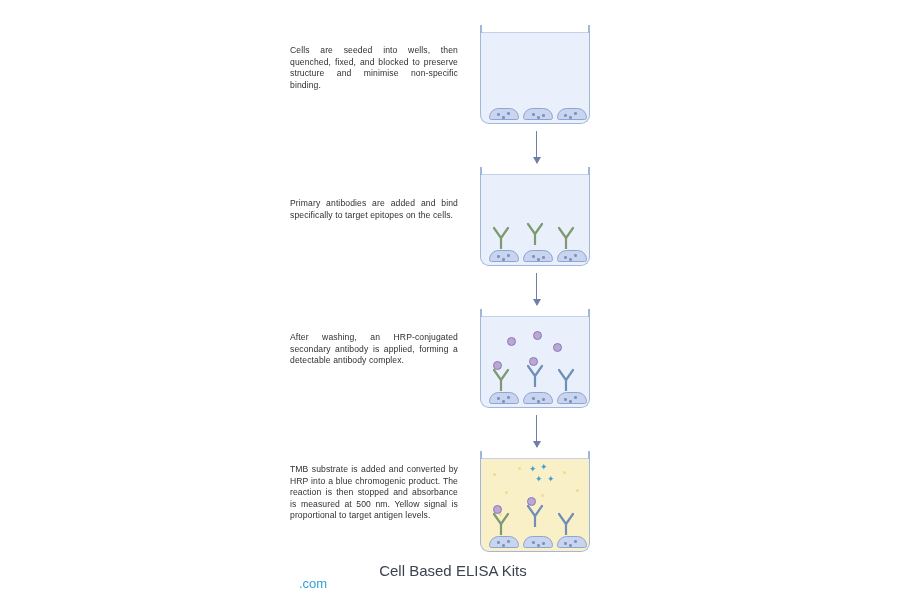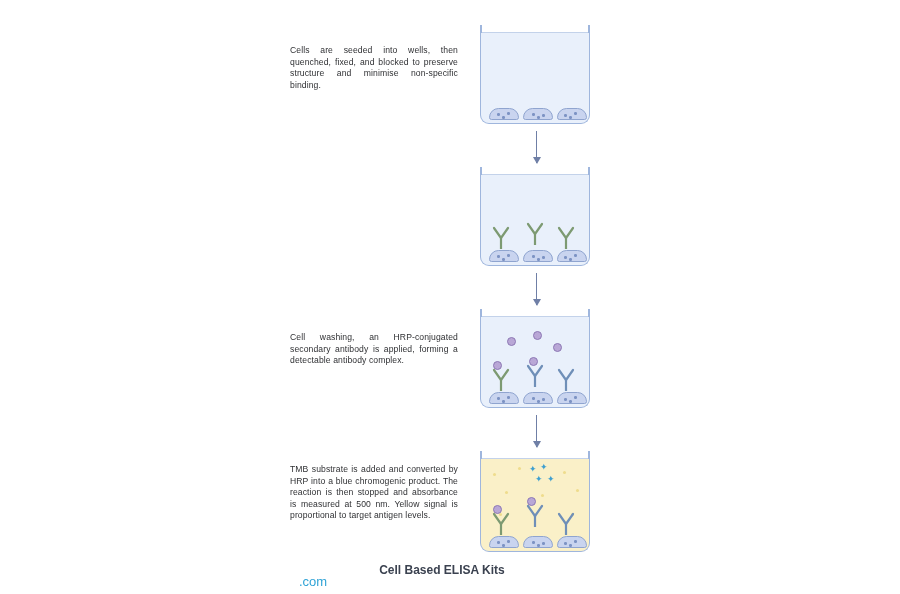--- a/index.html
+++ b/index.html
@@ -171,22 +171,22 @@
   }
   .brand-sub {
     font-size: 13px;
     color: #2fa3d6;
     margin-left: -44px;
     position: relative;
     top: 9px;
     font-family: Liberation Sans, sans-serif;
   }
   .footer-title {
-    font-size: 12px;
-    font-weight: 700;
+    font-size: 15px;
+    font-weight: 400;
     color: #3b4250;
     margin-left: 52px;
     position: relative;
     top: -3px;
   }
 </style>
 </head>
 <body>
 
 <div class="diagram">
@@ -212,20 +212,23 @@
           <span class="dot" style="left:6px; top:5px;"></span>
           <span class="dot" style="left:16px; top:3px;"></span>
           <span class="dot" style="left:11px; top:7px;"></span>
         </div>
       </div>
     </div>
   </div>
 
   <div class="arrow" style="top: 122px; height: 32px;"></div>
 
+  <div class="step" style="top: 189px;">
+    <div class="step-text">Primary antibodies are added and bind specifically to target epitopes on the cells.</div>
+  </div>
   <div class="well-holder" style="top: 158px;">
     <div class="well" style="height: 99px;">
       <div class="well-rim"></div>
 
       <div class="ab" style="left: 9px; top: 56px;">
         <svg viewBox="0 0 22 26">
             <g stroke="#7d9a72" stroke-width="2.2" fill="none" stroke-linecap="round">
               <path d="M11 26 L11 15"></path>
               <path d="M11 15 L4 5"></path>
               <path d="M11 15 L18 5"></path>
@@ -267,21 +270,21 @@
           <span class="dot" style="left:16px; top:3px;"></span>
           <span class="dot" style="left:11px; top:7px;"></span>
         </div>
       </div>
     </div>
   </div>
 
   <div class="arrow" style="top: 264px; height: 32px;"></div>
 
   <div class="step" style="top: 323px;">
-    <div class="step-text">Cell washing, an HRP-conjugated secondary antibody is applied, forming a detectable antibody complex.</div>
+    <div class="step-text">After washing, an HRP-conjugated secondary antibody is applied, forming a detectable antibody complex.</div>
   </div>
   <div class="well-holder" style="top: 300px;">
     <div class="well" style="height: 99px;">
       <div class="well-rim"></div>
 
       <div class="hrp" style="left: 26px; top: 28px;"></div>
       <div class="hrp" style="left: 52px; top: 22px;"></div>
       <div class="hrp" style="left: 72px; top: 34px;"></div>
 
       <div class="ab" style="left: 9px; top: 56px;">

